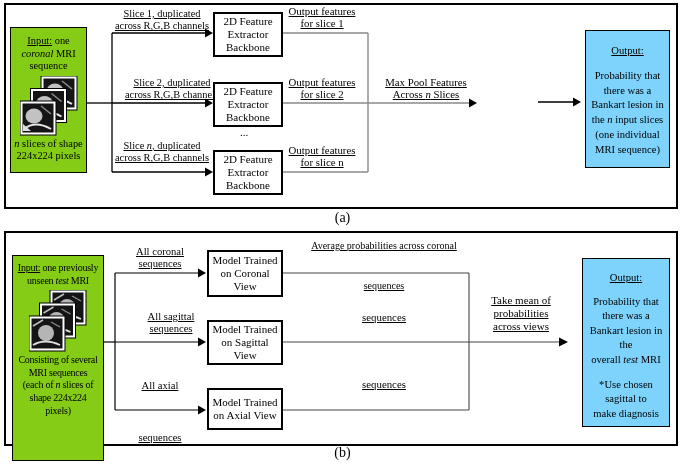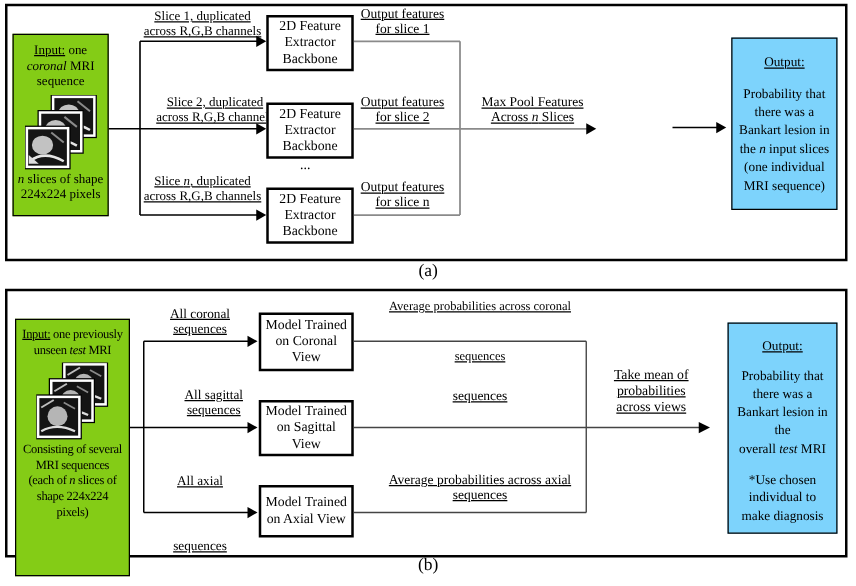--- a/index.html
+++ b/index.html
@@ -230,39 +230,38 @@
   </div>
 
   <div class="lbl" style="left:289px; top:240px; width:190px; font-size:10px;gap:28px;">
     <div class="nw">Average probabilities across coronal</div>
     <div class="nw">sequences</div>
   </div>
   <div class="lbl" style="left:289px; top:311px; width:190px; font-size:10.8px;">
     <div class="nw">sequences</div>
   </div>
   <div class="lbl" style="left:289px; top:378px; width:190px; font-size:10.8px;">
-    <div class="nw">Average probabilities across axial</div>
     <div class="nw">sequences</div>
   </div>
 
   <div class="lbl" style="left:471px; top:294px; width:100px; font-size:11px; line-height:13px;justify-content:space-between;">
     <div class="nw">Take mean of</div>
     <div class="nw">probabilities</div>
     <div class="nw">across views</div>
   </div>
 
   <div class="obox" style="left:582px; top:258px; width:88px; height:169px; padding-top:12px; line-height:14.6px;">
     <div class="nw u">Output:</div>
     <div style="height:9px;"></div>
     <div class="nw">Probability that</div>
     <div class="nw">there was a</div>
     <div class="nw">Bankart lesion in</div>
     <div class="nw">the</div>
     <div class="nw"><span>overall </span><span class="i">test</span><span> MRI</span></div>
     <div style="height:10px;"></div>
     <div class="nw">*Use chosen</div>
-    <div class="nw">individual to</div>
+    <div class="nw">sagittal to</div>
     <div class="nw">make diagnosis</div>
   </div>
 
   <div class="cap" style="top:445px;">(b)</div>
 
 </div>
 
 </body></html>

